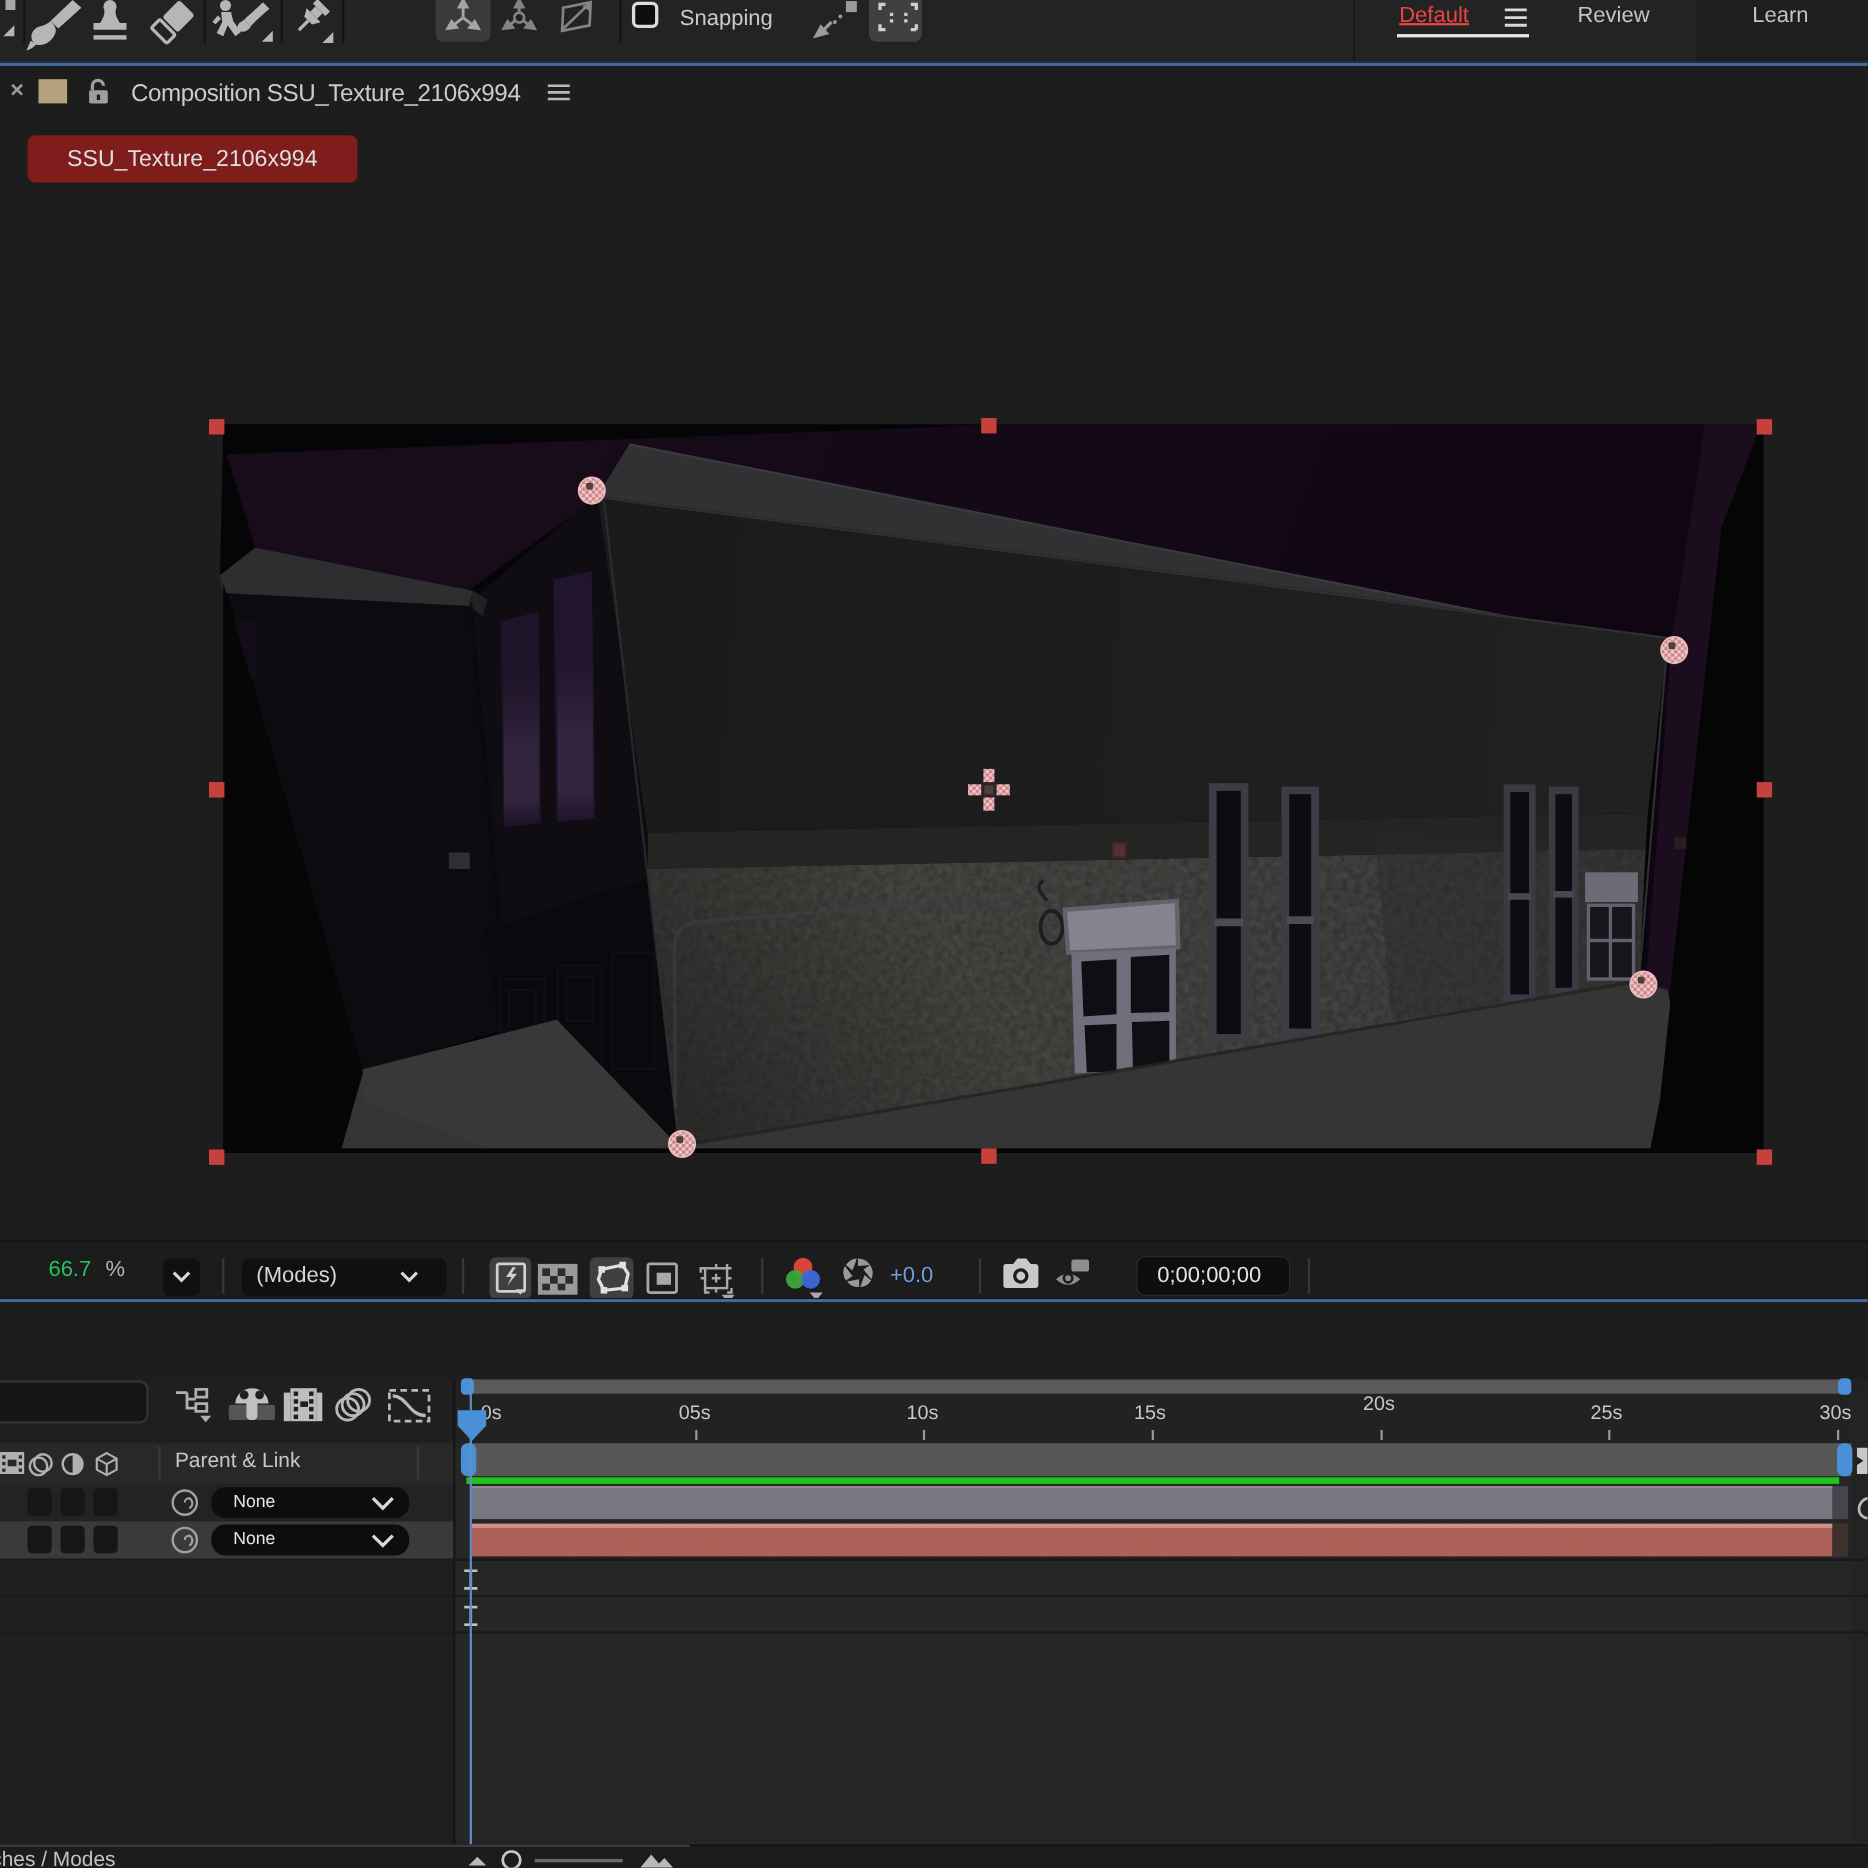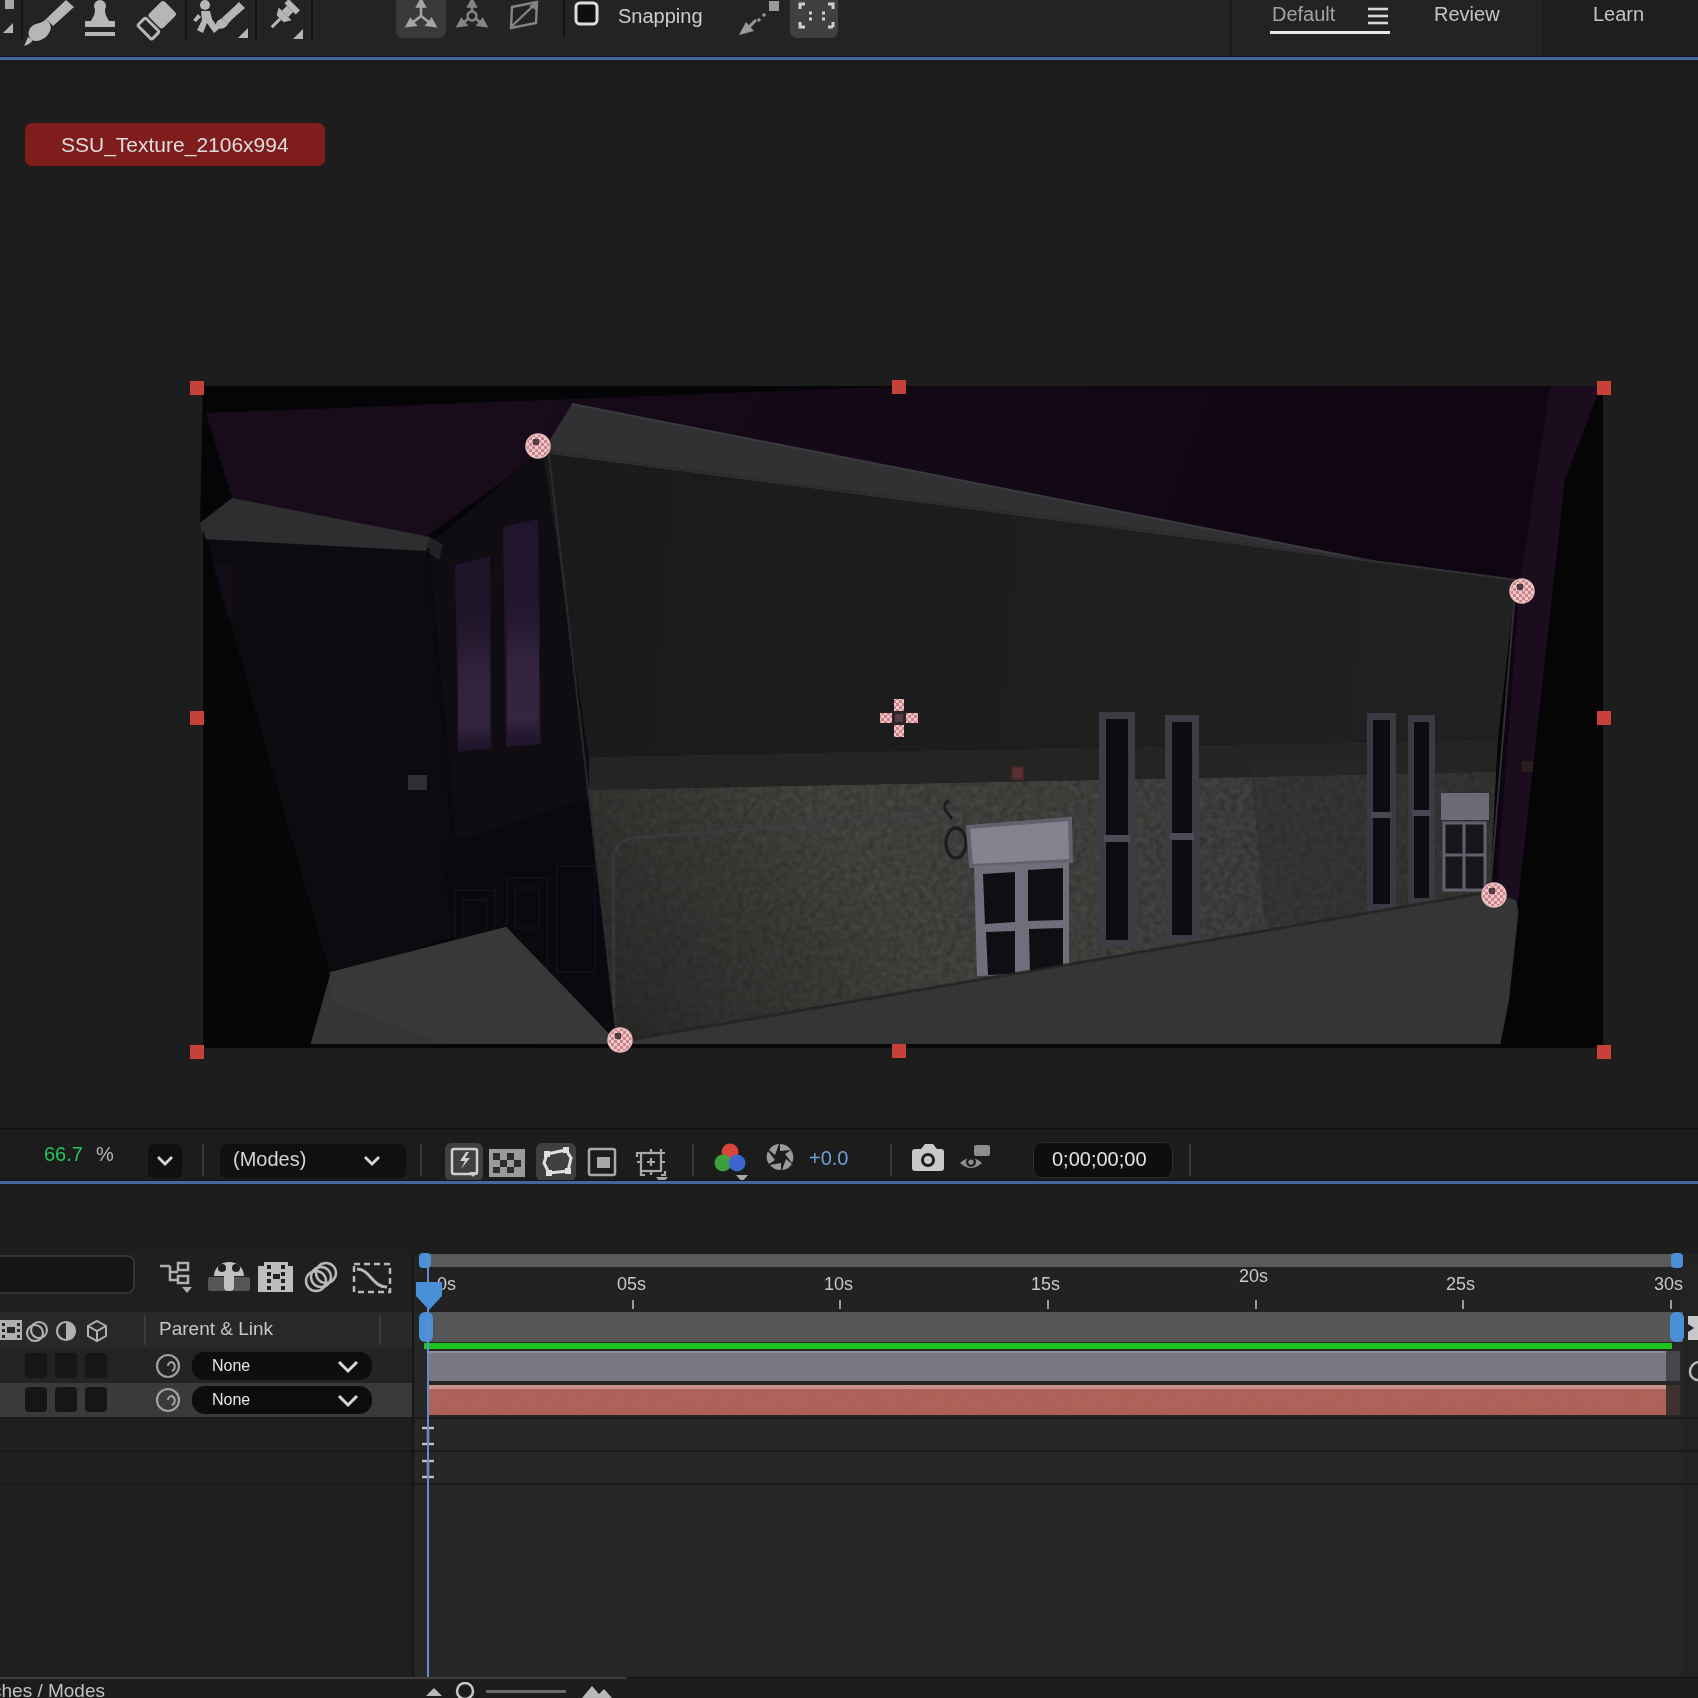--- a/index.html
+++ b/index.html
@@ -105,34 +105,51 @@
         <path d="M749,27 L756,20" stroke="#9a9a9a" stroke-width="3"></path>
       </g>
 
       <rect x="790" y="-6" width="48" height="44" rx="7" fill="#404040"></rect>
       <g stroke="#cfcfcf" stroke-width="3" fill="none">
         <path d="M800,9 v-5 h5 M828,4 h5 v5 M800,22 v5 h5 M833,27 v-5 M833,27 h-5"></path>
         <path d="M809,13 h3 M822,13 h3 M809,19 h3 M822,19 h3"></path>
       </g>
     </svg>
     <div class="wsep abs"></div>
-    <span class="wtab" style="left:1272px; color:#a3a3a3;">Default</span>
+    <span class="wtab" style="left:1272px; color:#ef4444;text-decoration:underline;">Default</span>
     <svg class="abs" style="left:1366px; top:6px;" width="24" height="20">
         <g stroke="#d8d8d8" stroke-width="2.6">
           <line x1="2" y1="3" x2="22" y2="3"></line>
           <line x1="2" y1="10" x2="22" y2="10"></line>
           <line x1="2" y1="17" x2="22" y2="17"></line>
         </g>
       </svg>
     <div class="abs" style="left:1270px; top:31px; width:120px; height:3px; background:#e8e8e8;"></div>
     <span class="wtab" style="left:1434px;">Review</span>
     <span class="wtab" style="left:1593px;">Learn</span>
   </div>
   <div id="blueline1" class="abs"></div>
   <div id="comppanel" class="abs">
+    <div id="tabrow">
+      <svg class="abs" style="left:0; top:0;" width="560" height="46" viewBox="0 0 560 46">
+        <path d="M11,17 l9,9 M20,17 l-9,9" stroke="#9a9a9a" stroke-width="2.4"></path>
+        <rect x="35" y="12" width="26" height="22" fill="#b5a37d"></rect>
+        <g fill="#9e9e9e">
+          <rect x="81" y="22" width="17" height="12" rx="1.5"></rect>
+          <path d="M84,22 v-4 a5,5 0 0 1 10,0" fill="none" stroke="#9e9e9e" stroke-width="3"></path>
+          <rect x="88" y="26" width="3" height="5" fill="#1d1d1d"></rect>
+        </g>
+        <g stroke="#b8b8b8" stroke-width="2.4">
+            <line x1="498" y1="18" x2="518" y2="18"></line>
+            <line x1="498" y1="24" x2="518" y2="24"></line>
+            <line x1="498" y1="30" x2="518" y2="30"></line>
+          </g>
+      </svg>
+      <span class="abs" style="left:119px; top:12px; font-size:22px; letter-spacing:-0.4px; color:#cbcbcb;">Composition SSU_Texture_2106x994</span>
+    </div>
     <div id="compbtn">SSU_Texture_2106x994</div>
   </div>
   <svg id="scene" class="abs" style="left:185px; top:375px;" width="1430" height="690" viewBox="185 375 1430 690">
     <defs>
       <linearGradient id="skyg" x1="400" y1="386" x2="1560" y2="820" gradientUnits="userSpaceOnUse">
         <stop offset="0" stop-color="#170b19"></stop>
           <stop offset="0.5" stop-color="#130815"></stop>
           <stop offset="1" stop-color="#0e0511"></stop>
       </linearGradient>
       <linearGradient id="fupg" x1="543" y1="600" x2="1516" y2="680" gradientUnits="userSpaceOnUse">

